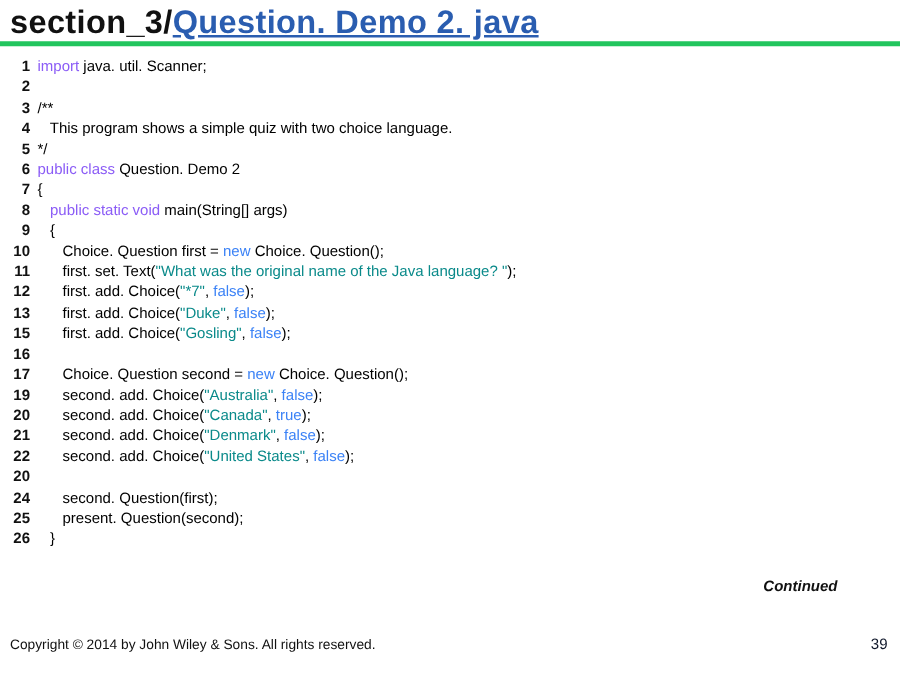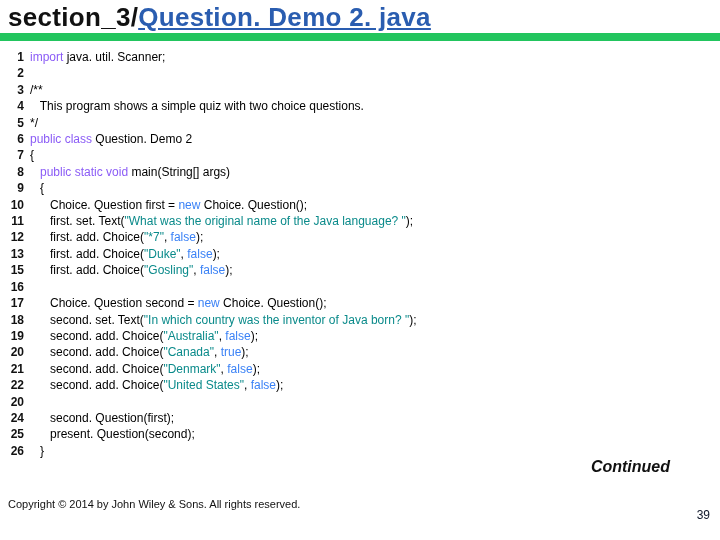--- a/index.html
+++ b/index.html
@@ -6,21 +6,21 @@
   body {
     width: 720px;
     height: 540px;
     background: #fff;
     font-family: Arial, Helvetica, sans-serif;
     position: relative;
     overflow: hidden;
   }
   .title-wrap {
     padding: 2px 8px 0 8px;
-    border-bottom: 8px solid #22c55e;
+    border-bottom: 4px solid #22c55e;
   }
   .title {
     font-size: 26px;
     font-weight: 900;
     color: #1a1a1a;
     letter-spacing: 0.3px;
   }
   .title .black { color: #111; }
   .title .link {
     color: #2a5db0;
@@ -43,27 +43,27 @@
   .code { flex: 1; font-family: Arial, Helvetica, sans-serif; }
   .kw-blue { color: #8b5cf6; }
   .kw-red { color: #3b82f6; }
   .kw-teal { color: #0a8a8a; }
   .continued {
     position: absolute;
     right: 50px;
     bottom: 64px;
     font-style: italic;
     font-weight: 700;
-    font-size: 16px;
+    font-size: 12px;
     color: #111;
   }
   .copyright {
     position: absolute;
     left: 8px;
-    bottom: 30px;
+    bottom: 18px;
     font-size: 11px;
     color: #111;
     text-align: center;
   }
   .pagenum {
     position: absolute;
     right: 10px;
     bottom: 18px;
     font-size: 12px;
     color: #0f172a;
@@ -75,34 +75,33 @@
 <div class="title-wrap">
   <h1 class="title">
     <span class="black">section_3/</span><span class="link">Question. Demo 2. java</span>
   </h1>
 </div>
 
 <div class="code-block" id="code-container">
     <div class="code-row"><span class="gutter">1</span><span class="code"><span class="kw-blue">import</span> java. util. Scanner;</span></div>
     <div class="code-row"><span class="gutter">2</span><span class="code"></span></div>
     <div class="code-row"><span class="gutter">3</span><span class="code">/**</span></div>
-    <div class="code-row"><span class="gutter">4</span><span class="code">   This program shows a simple quiz with two choice questions.</span></div>
+    <div class="code-row"><span class="gutter">4</span><span class="code">   This program shows a simple quiz with two choice language.</span></div>
     <div class="code-row"><span class="gutter">5</span><span class="code">*/</span></div>
     <div class="code-row"><span class="gutter">6</span><span class="code"><span class="kw-blue">public class</span> Question. Demo 2</span></div>
     <div class="code-row"><span class="gutter">7</span><span class="code">{</span></div>
     <div class="code-row"><span class="gutter">8</span><span class="code">   <span class="kw-blue">public static void</span> main(String[] args)</span></div>
     <div class="code-row"><span class="gutter">9</span><span class="code">   {</span></div>
     <div class="code-row"><span class="gutter">10</span><span class="code">      Choice. Question first = <span class="kw-red">new</span> Choice. Question();</span></div>
     <div class="code-row"><span class="gutter">11</span><span class="code">      first. set. Text(<span class="kw-teal">"What was the original name of the Java language? "</span>);</span></div>
     <div class="code-row"><span class="gutter">12</span><span class="code">      first. add. Choice(<span class="kw-teal">"*7"</span>, <span class="kw-red">false</span>);</span></div>
     <div class="code-row"><span class="gutter">13</span><span class="code">      first. add. Choice(<span class="kw-teal">"Duke"</span>, <span class="kw-red">false</span>);</span></div>
     <div class="code-row"><span class="gutter">15</span><span class="code">      first. add. Choice(<span class="kw-teal">"Gosling"</span>, <span class="kw-red">false</span>);</span></div>
     <div class="code-row"><span class="gutter">16</span><span class="code"></span></div>
     <div class="code-row"><span class="gutter">17</span><span class="code">      Choice. Question second = <span class="kw-red">new</span> Choice. Question();</span></div>
-    <div class="code-row"><span class="gutter">18</span><span class="code">      second. set. Text(<span class="kw-teal">"In which country was the inventor of Java born? "</span>);</span></div>
     <div class="code-row"><span class="gutter">19</span><span class="code">      second. add. Choice(<span class="kw-teal">"Australia"</span>, <span class="kw-red">false</span>);</span></div>
     <div class="code-row"><span class="gutter">20</span><span class="code">      second. add. Choice(<span class="kw-teal">"Canada"</span>, <span class="kw-red">true</span>);</span></div>
     <div class="code-row"><span class="gutter">21</span><span class="code">      second. add. Choice(<span class="kw-teal">"Denmark"</span>, <span class="kw-red">false</span>);</span></div>
     <div class="code-row"><span class="gutter">22</span><span class="code">      second. add. Choice(<span class="kw-teal">"United States"</span>, <span class="kw-red">false</span>);</span></div>
     <div class="code-row"><span class="gutter">20</span><span class="code"></span></div>
     <div class="code-row"><span class="gutter">24</span><span class="code">      second. Question(first);</span></div>
     <div class="code-row"><span class="gutter">25</span><span class="code">      present. Question(second);</span></div>
     <div class="code-row"><span class="gutter">26</span><span class="code">   }</span></div>
   </div>
 

